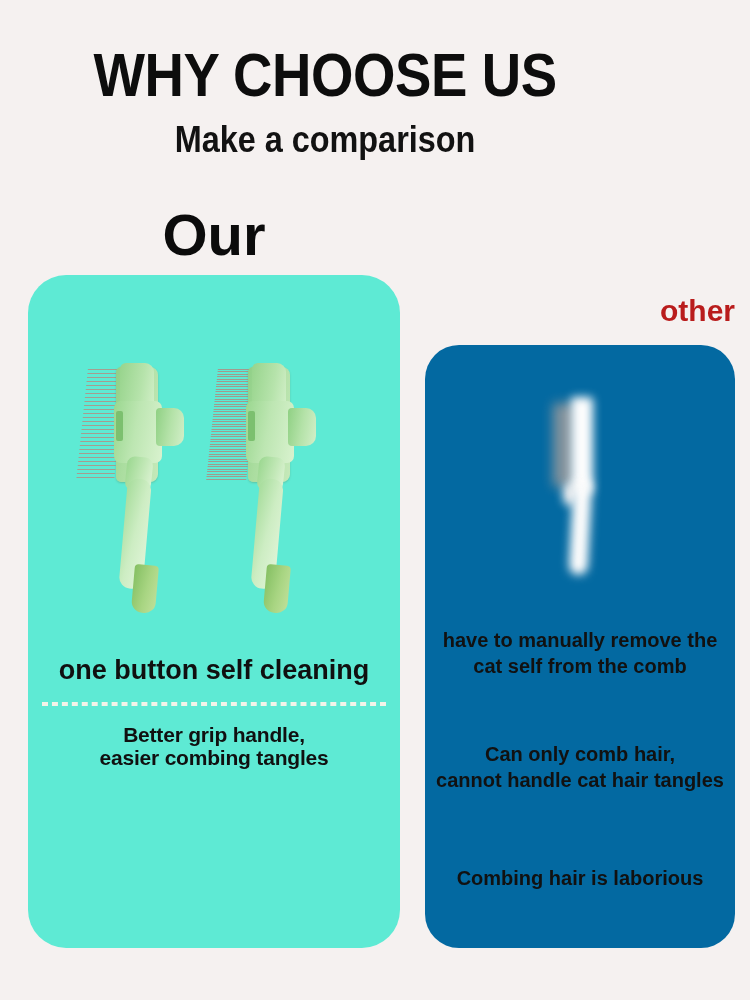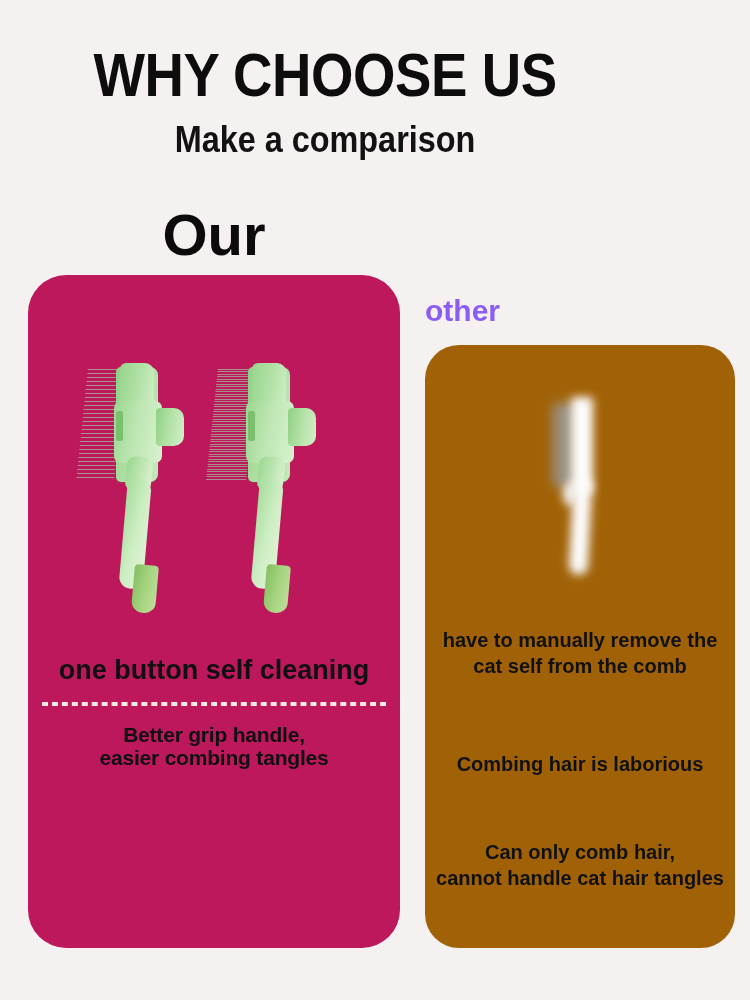--- a/index.html
+++ b/index.html
@@ -55,46 +55,46 @@
     font-size: 58px;
     line-height: 1;
     font-weight: 700;
     color: #0b0b0b;
   }
   .label-other {
     position: absolute;
     left: 425px;
     top: 296px;
     width: 310px;
-    text-align: left;
+    text-align: right;
     font-size: 30px;
     line-height: 1;
     font-weight: 700;
-    color: #8b5cf6;
+    color: #b91c1c;
   }
 
   
   .card {
     position: absolute;
     box-sizing: border-box;
   }
   .card-our {
     left: 28px;
     top: 275px;
     width: 372px;
     height: 673px;
-    background: #be185d;
+    background: #5eead4;
     border-radius: 38px;
   }
   .card-other {
     left: 425px;
     top: 345px;
     width: 310px;
     height: 603px;
-    background: #a16207;
+    background: #0369a1;
     border-radius: 34px;
   }
 
   
   .our-products {
     position: absolute;
     left: 0;
     top: 78px;
     width: 372px;
     height: 280px;
@@ -395,23 +395,23 @@
     <div class="ocomb-handle"></div>
   </div>
 
   <div class="other-features">
 
     <div class="ofeat ofeat-1">
       <div>have to manually remove the</div>
       <div>cat self from the comb</div>
     </div>
 
-    <div class="ofeat ofeat-3">
-      <div>Combing hair is laborious</div>
-    </div>
-
     <div class="ofeat ofeat-2">
       <div>Can only comb hair,</div>
       <div>cannot handle cat hair tangles</div>
     </div>
 
+    <div class="ofeat ofeat-3">
+      <div>Combing hair is laborious</div>
+    </div>
+
   </div>
 </div>
 
 </body></html>

